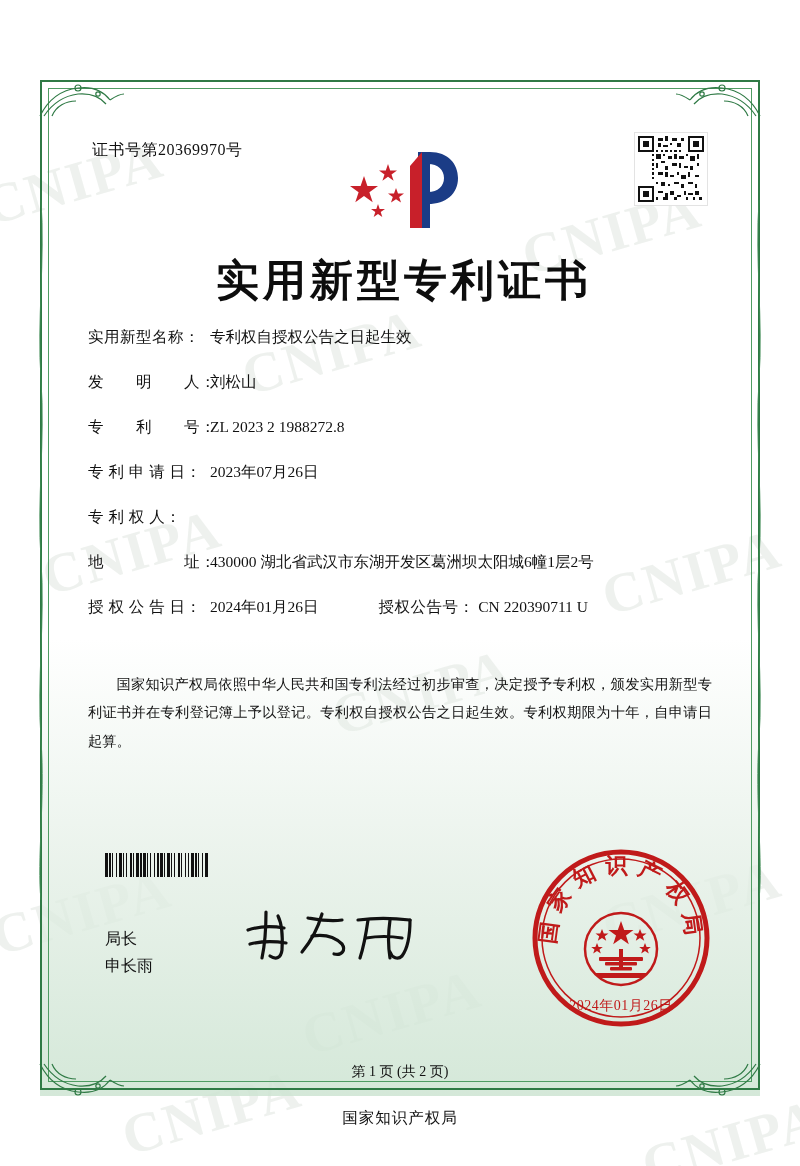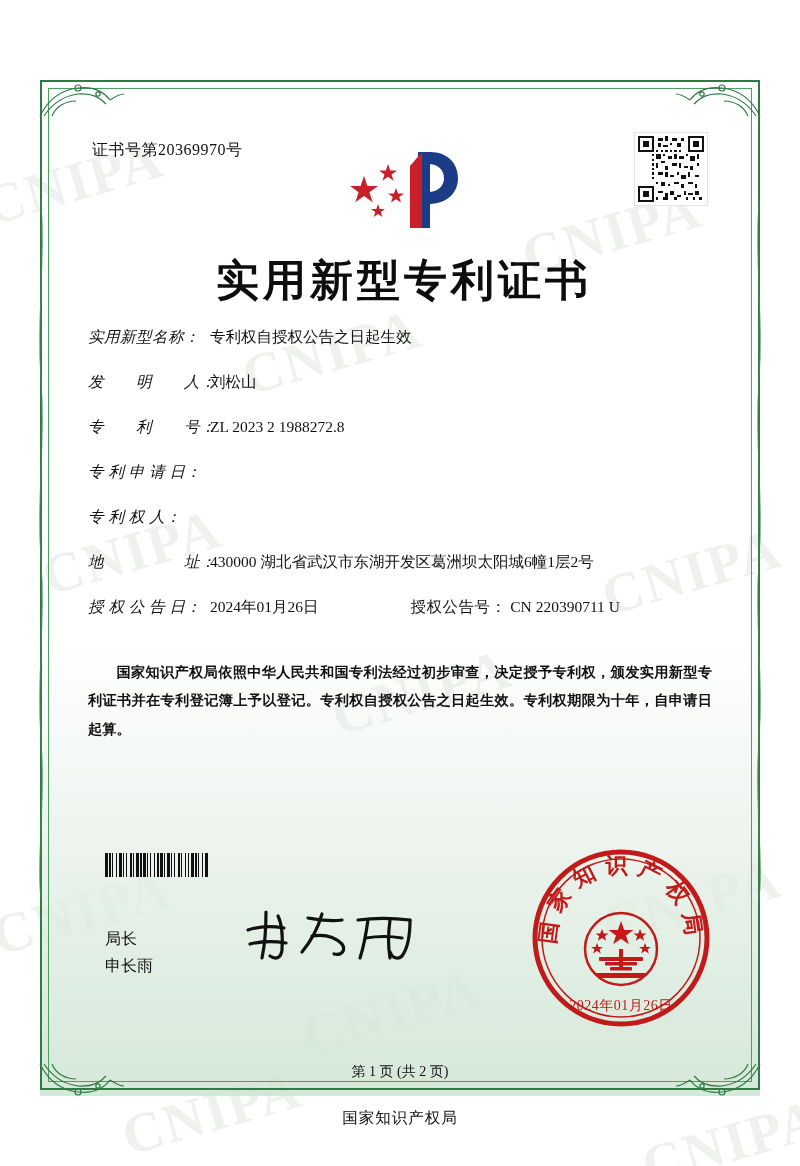--- a/index.html
+++ b/index.html
@@ -148,43 +148,42 @@
     display: flex;
     align-items: flex-start;
     margin-bottom: 21px;
     line-height: 1.55;
   }
   .flabel {
     width: 122px;
     flex: none;
     white-space: nowrap;
     letter-spacing: 0.5px;
-    font-style: italic;
   }
   .fvalue {
     flex: 1;
   }
   .pair2 {
-    margin-left: 88px;
+    margin-left: 56px;
     white-space: nowrap;
   }
   .pair2 .lbl2 { letter-spacing: 0.5px; }
 
   
   .paras {
     position: absolute;
     left: 88px;
     top: 658px;
     width: 624px;
     font-size: 14.2px;
     line-height: 2.0;
     color: #111;
     text-align: justify;
   }
-  .paras p { margin: 0 0 6px 0; text-indent: 2em; font-weight: bold; }
+  .paras p { margin: 12px 0 6px 0; text-indent: 2em; }
 
   
   .barcode {
     position: absolute;
     left: 105px;
     top: 853px;
     width: 228px;
     height: 24px;
     display: flex;
     align-items: stretch;
@@ -438,20 +437,21 @@
       <div class="fvalue">刘松山</div>
     </div>
 
     <div class="frow">
       <div class="flabel">专　　利　　号：</div>
       <div class="fvalue">ZL 2023 2 1988272.8</div>
     </div>
 
     <div class="frow">
       <div class="flabel">专 利 申 请 日：</div>
+      <div class="fvalue">2023年07月26日</div>
     </div>
 
     <div class="frow">
       <div class="flabel">专 利 权 人：</div>
     </div>
 
     <div class="frow">
       <div class="flabel">地　　　　　址：</div>
       <div class="fvalue">430000 湖北省武汉市东湖开发区葛洲坝太阳城6幢1层2号</div>
     </div>

